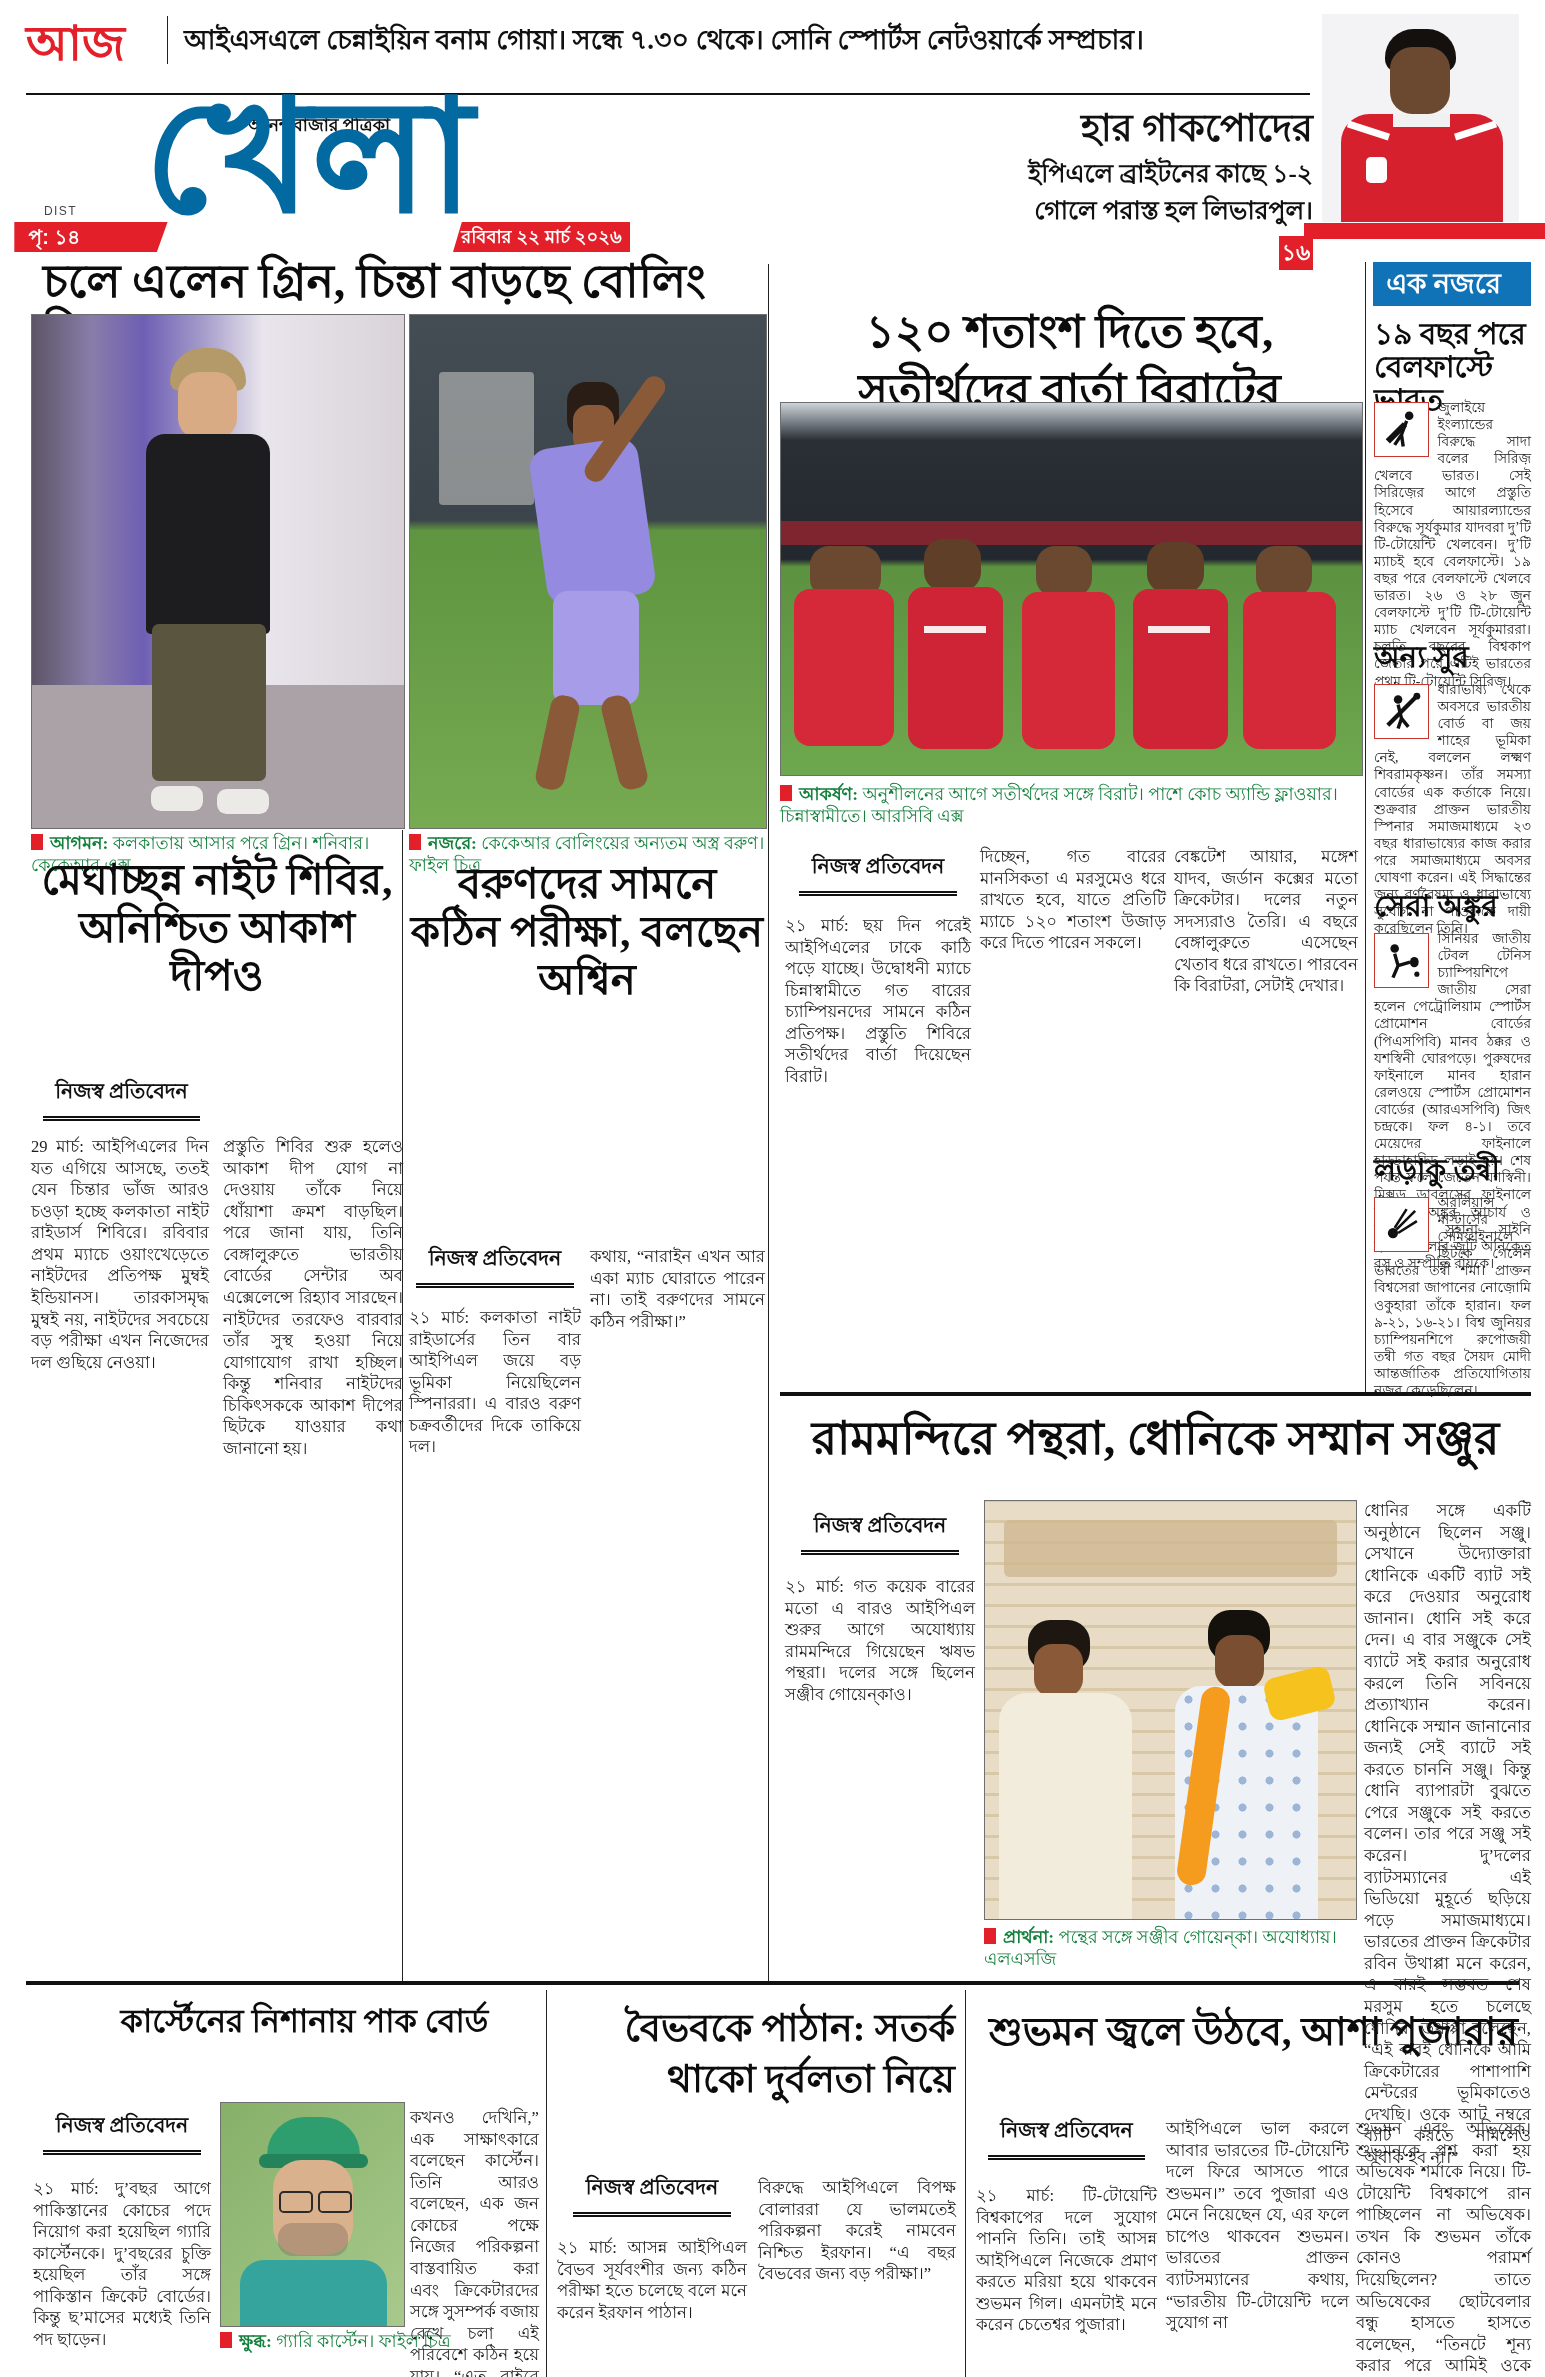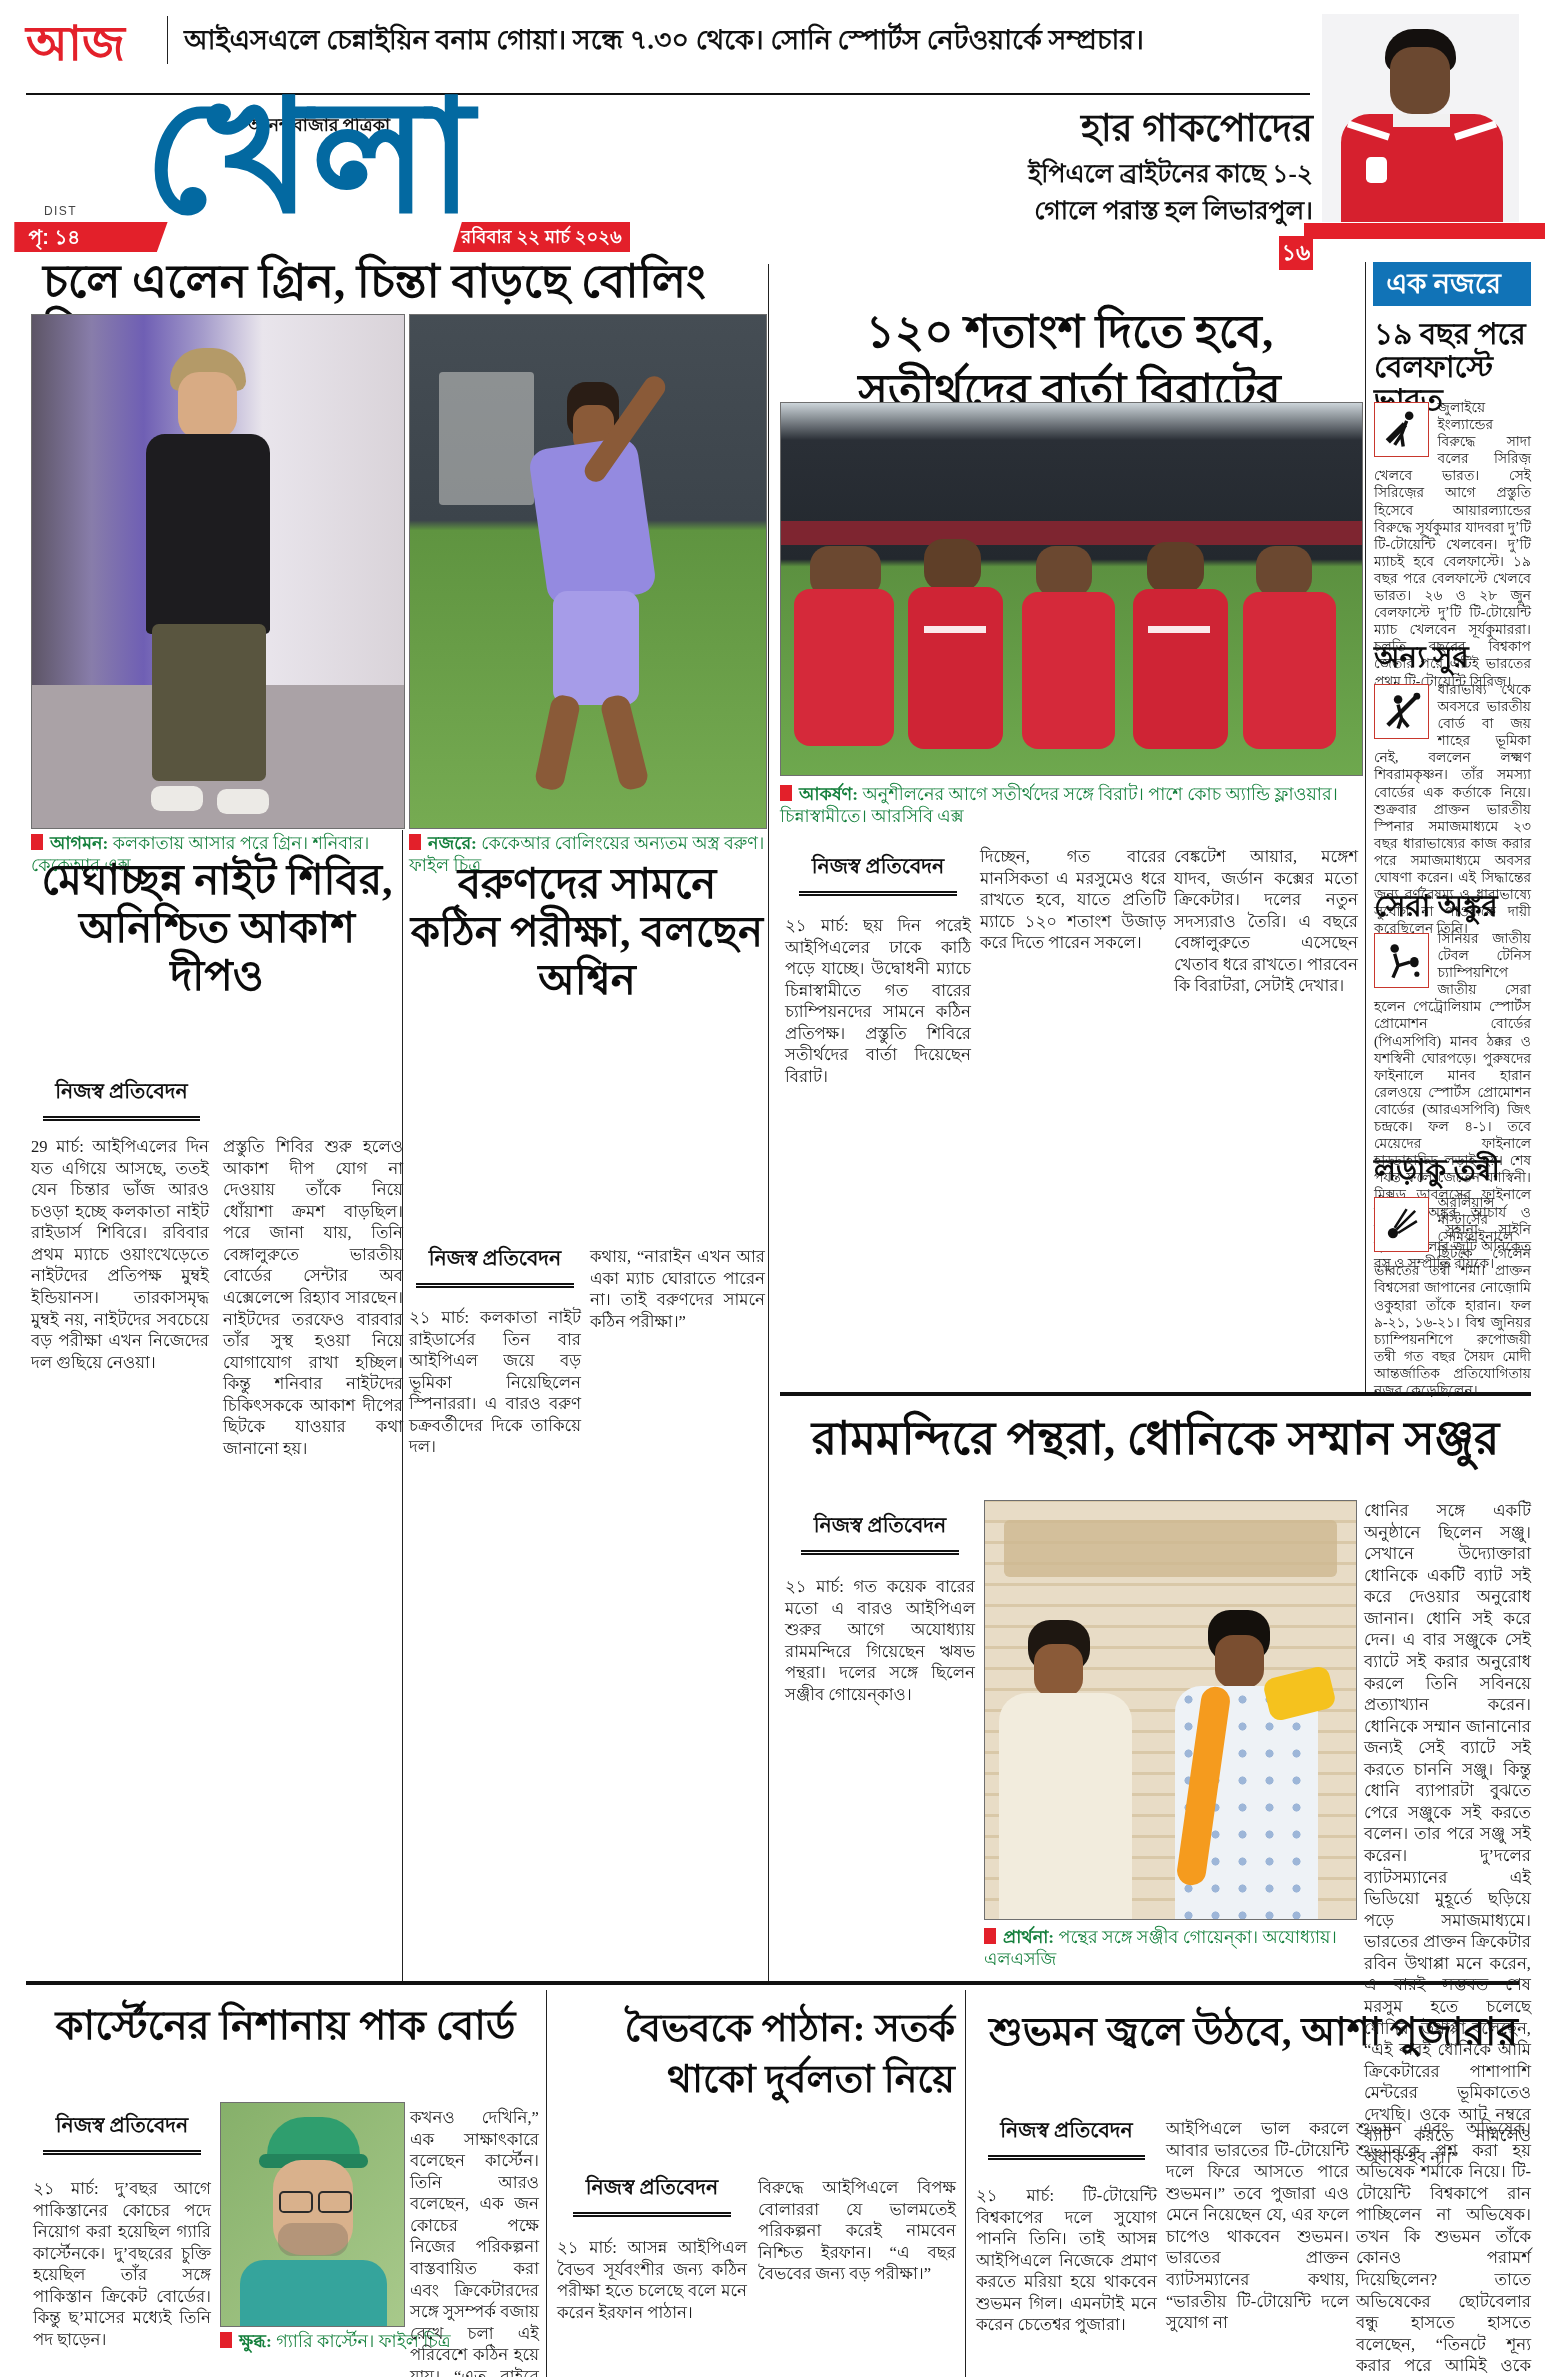--- a/index.html
+++ b/index.html
@@ -195,21 +195,21 @@
     <div class="fig" style="left:230px;top:134px;width:49px;height:53px;background:#7a4e30;border-radius:18px;"></div>
     <div class="fig" style="left:190px;top:185px;width:143px;height:233px;background:#eef2f6;background-image:radial-gradient(#9db6d8 3.8px,transparent 4.3px);background-size:27px 27px;border-radius:26px 26px 0 0;"></div>
     <div class="fig" style="left:204px;top:185px;width:28.5px;height:200px;background:#f59b1e;border-radius:14.3px;transform:rotate(8deg);"></div>
     <div class="fig" style="left:281px;top:171px;width:67px;height:43px;background:#f5c21e;border-radius:11.4px;transform:rotate(-14deg);"></div>
   </div>
   <div class="abs cap" style="left:984px;top:1927px;width:371px;">
     <span class="sq"></span><span class="lbl">প্রার্থনা:</span> <span>পন্থের সঙ্গে সঞ্জীব গোয়েন্কা। অযোধ্যায়। এলএসজি</span>
   </div>
   <div class="abs body-txt" style="left:1364px;top:1500px;width:167px;height:468px;">ধোনির সঙ্গে একটি অনুষ্ঠানে ছিলেন সঞ্জু। সেখানে উদ্যোক্তারা ধোনিকে একটি ব্যাট সই করে দেওয়ার অনুরোধ জানান। ধোনি সই করে দেন। এ বার সঞ্জুকে সেই ব্যাটে সই করার অনুরোধ করলে তিনি সবিনয়ে প্রত্যাখ্যান করেন। ধোনিকে সম্মান জানানোর জন্যই সেই ব্যাটে সই করতে চাননি সঞ্জু। কিন্তু ধোনি ব্যাপারটা বুঝতে পেরে সঞ্জুকে সই করতে বলেন। তার পরে সঞ্জু সই করেন। দু’দলের ব্যাটসম্যানের এই ভিডিয়ো মুহূর্তে ছড়িয়ে পড়ে সমাজমাধ্যমে। ভারতের প্রাক্তন ক্রিকেটার রবিন উথাপ্পা মনে করেন, এ বারই সম্ভবত শেষ মরসুম হতে চলেছে ধোনির। উথাপ্পা বলেছেন, “এই বারই ধোনিকে আমি ক্রিকেটারের পাশাপাশি মেন্টরের ভূমিকাতেও দেখছি। ওকে আট নম্বরে ব্যাট করতে নামলেও অবাক হব না।”</div>
 
-  <div class="abs hl" style="left:38px;top:2003px;width:495px;font-size:40px;font-family:Liberation Serif, serif;">কার্স্টেনের নিশানায় পাক বোর্ড</div>
+  <div class="abs hl" style="left:57px;top:2003px;width:495px;font-size:32px;font-family:Liberation Serif, serif;">কার্স্টেনের নিশানায় পাক বোর্ড</div>
   <div class="abs byline-wrap" style="left:33px;top:2110px;width:178px;"><span class="byline">নিজস্ব প্রতিবেদন</span></div>
   <div class="abs body-txt" style="left:33px;top:2178px;width:178px;height:204px;">২১ মার্চ: দু’বছর আগে পাকিস্তানের কোচের পদে নিয়োগ করা হয়েছিল গ্যারি কার্স্টেনকে। দু’বছরের চুক্তি হয়েছিল তাঁর সঙ্গে পাকিস্তান ক্রিকেট বোর্ডের। কিন্তু ছ’মাসের মধ্যেই তিনি পদ ছাড়েন।</div>
   <div class="abs photo" style="left:220px;top:2102px;width:183px;height:223px;background:linear-gradient(135deg,#86b06a,#a8c98b);">
     <div class="fig" style="left:46px;top:14.3px;width:93px;height:46px;background:#2f9e6e;border-radius:43px 43px 9.5px 9.5px;"></div>
     <div class="fig" style="left:38px;top:51px;width:109px;height:14.3px;background:#23845c;border-radius:6.7px;"></div>
     <div class="fig" style="left:52px;top:57px;width:80px;height:95px;background:#d9b18c;border-radius:28.5px;"></div>
     <div class="fig" style="left:58px;top:88px;width:29.5px;height:18px;border:2.9px solid #2a2a2a;border-radius:4.8px;background:transparent;"></div>
     <div class="fig" style="left:97px;top:88px;width:29.5px;height:18px;border:2.9px solid #2a2a2a;border-radius:4.8px;"></div>
     <div class="fig" style="left:57px;top:120px;width:70px;height:33px;background:rgba(120,104,92,.38);border-radius:14.3px;"></div>
     <div class="fig" style="left:19px;top:157px;width:147px;height:67px;background:#35a49c;border-radius:24px 24px 0 0;"></div>

